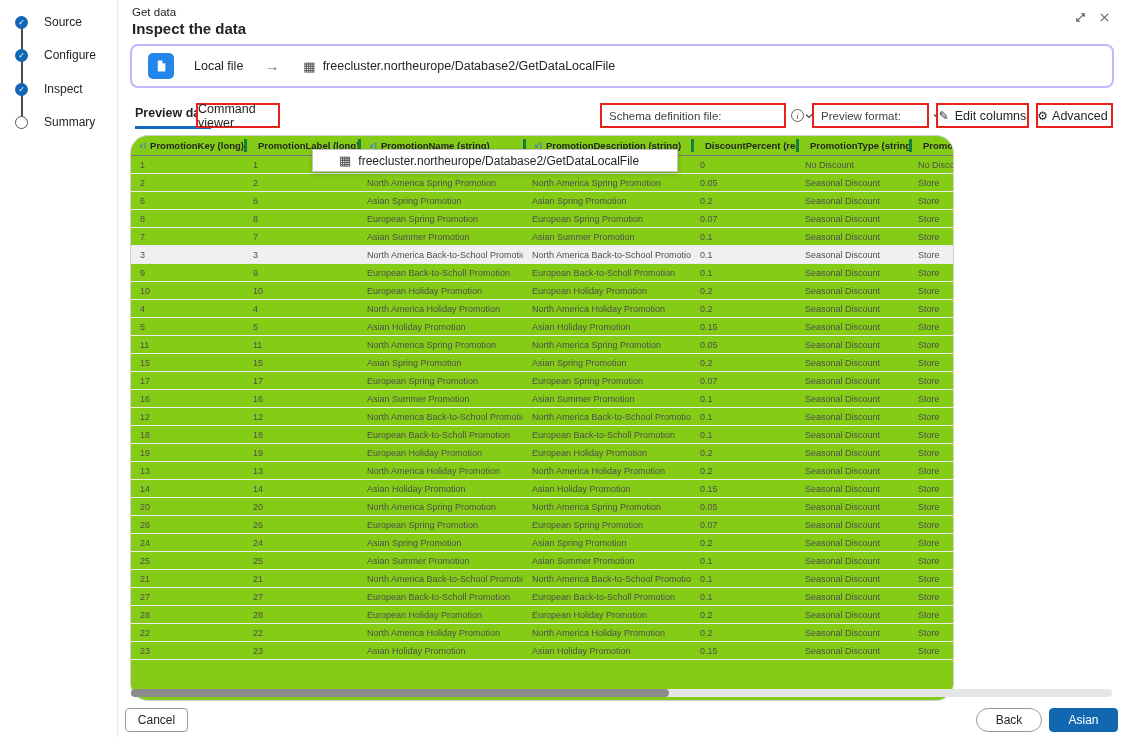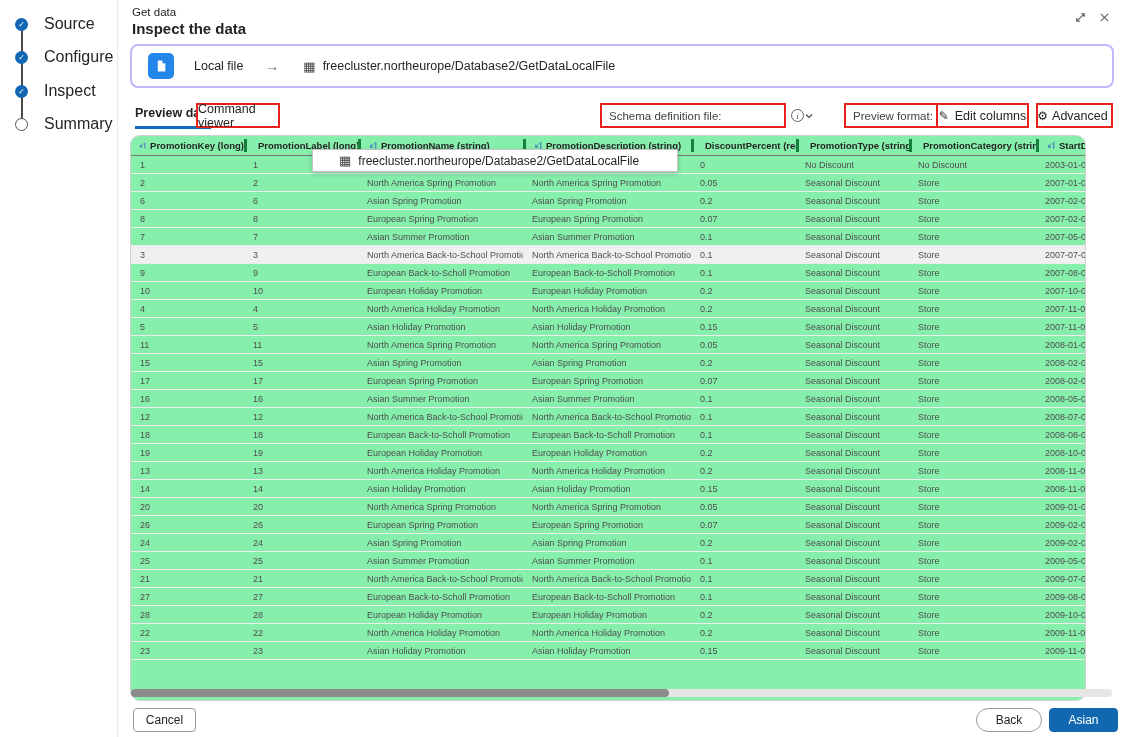--- a/index.html
+++ b/index.html
@@ -9,21 +9,21 @@
     font-family:"Liberation Sans", sans-serif; color:#242424;
   }
   .vsep { position:absolute; left:117px; top:0; width:1px; height:737px; background:#e9e9e9; }
 
   
   .step-line { position:absolute; left:21px; top:25px; width:1.5px; height:96px; background:#4a4a4a; }
   .step { position:absolute; left:15px; display:flex; align-items:center; gap:16px; }
   .step .dot { width:13px; height:13px; border-radius:50%; background:#1267b4; color:#fff;
                font-size:8px; display:flex; align-items:center; justify-content:center; z-index:2; }
   .step .dot.todo { background:#fff; border:1.5px solid #555; width:13px; height:13px; }
-  .step .lbl { font-size:16px; color:#242424; }
+  .step .lbl { font-size:12px; color:#242424; }
 
   
   .eyebrow { position:absolute; left:132px; top:6px; font-size:11.5px; }
   .title   { position:absolute; left:132px; top:20px; font-size:15px; font-weight:700; }
   .win-ic  { position:absolute; top:10px; width:14px; height:14px; cursor:pointer; }
 
   
   .src-card { position:absolute; left:130px; top:44px; width:984px; height:44px;
               border:2px solid #c4b5fd; border-radius:8px; display:flex; align-items:center; background:#fff; }
   .file-badge { width:26px; height:26px; border-radius:5px; background:#2386ea; margin-left:16px;
@@ -33,35 +33,35 @@
   .grid-ic   { font-size:13px; color:#424242; margin-left:24px; }
   .src-path  { font-size:12.5px; margin-left:7px; }
 
   
   .tab-active { position:absolute; left:135px; top:106px; font-size:12.5px; font-weight:600;
                 padding-bottom:6px; border-bottom:3px solid #0f6cbd; cursor:pointer; }
   .redbox { position:absolute; top:103px; height:25px; border:2px solid #e8211d;
             display:flex; align-items:center; background:#fff; cursor:pointer; }
   .rb-tab { left:196px; width:84px; justify-content:center; font-size:12.5px; }
   .rb-schema { left:600px; width:186px; padding:0 7px; }
-  .rb-preview{ left:844px; width:117px; padding:0 7px; }
+  .rb-preview{ left:812px; width:117px; padding:0 7px; }
   .rb-edit   { left:936px; width:93px;  justify-content:center; gap:6px; font-size:12.5px; }
   .rb-adv    { left:1036px; width:77px; justify-content:center; gap:4px; font-size:12.5px; }
   .ctl-label { font-size:11.5px; color:#424242; white-space:nowrap; }
   .ctl-value { font-size:12.5px; font-weight:600; margin-left:5px; white-space:nowrap;margin-top:48px; }
   .chev { margin-left:auto; display:flex; }
   .info-ic { position:absolute; left:791px; top:109px; width:13px; height:13px; border-radius:50%;
              border:1px solid #616161; color:#616161; font-size:9px; display:flex;
              align-items:center; justify-content:center; font-style:italic; font-family:"Liberation Serif",serif; }
   .pencil { font-size:12px; color:#242424; }
   .gear   { font-size:12px; color:#242424; }
 
   
-  .tbl { position:absolute; left:130px; top:135px; width:956px; height:566px;
-         border:1px solid #d1d1d1; border-radius:10px; overflow:hidden; background:#86efac; }
+  .tbl { position:absolute; left:130px; top:135px; width:824px; height:566px;
+         border:1px solid #d1d1d1; border-radius:18px; overflow:hidden; background:#84cc16; }
   .tbl-grid { display:grid; grid-template-columns:113px 114px 165px 168px 105px 113px 127px 200px; }
   .thead { height:20px; align-items:center; border-bottom:1px solid #767676; }
   .th { font-size:9.5px; font-weight:600; color:#242424; display:flex; align-items:center; gap:4px;
         padding-left:7px; height:13px; border-left:3px solid #15803d; white-space:nowrap; overflow:hidden; }
   .th:first-child { border-left:none; }
   .tr { height:18px; align-items:center; border-bottom:1px solid #ececec; }
   .tr.hl { background:#f0f0f0; }
   .td { font-size:9px; color:#4e4e4e; padding-left:9px; white-space:nowrap; overflow:hidden; }
 
   
@@ -74,21 +74,21 @@
   
   .hscroll { position:absolute; left:131px; top:689px; width:981px; height:8px;
              background:#e6e6e6; border-radius:4px; }
   .hthumb  { width:538px; height:8px; background:#8c8c8c; border-radius:4px; cursor:grab; }
 
   
   .btn { position:absolute; top:708px; height:24px; border-radius:4px; font-size:12px;
          display:flex; align-items:center; justify-content:center; cursor:pointer;
          font-family:"Liberation Sans",sans-serif; }
   .btn.secondary { background:#fff; border:1px solid #9a9a9a; color:#242424; }
-  .btn-cancel { left:133px;  width:63px; }
+  .btn-cancel { left:125px;  width:63px; }
   .btn-back   { left:976px;  width:66px;border-radius:12px; }
   .btn-finish { left:1049px; width:69px; background:#1168b0; border:1px solid #1168b0; color:#fff; }
 </style>
 </head>
 <body>
 
 <div class="vsep"></div>
 
 <div class="step-line"></div>
 <div class="step" style="top:15px">

